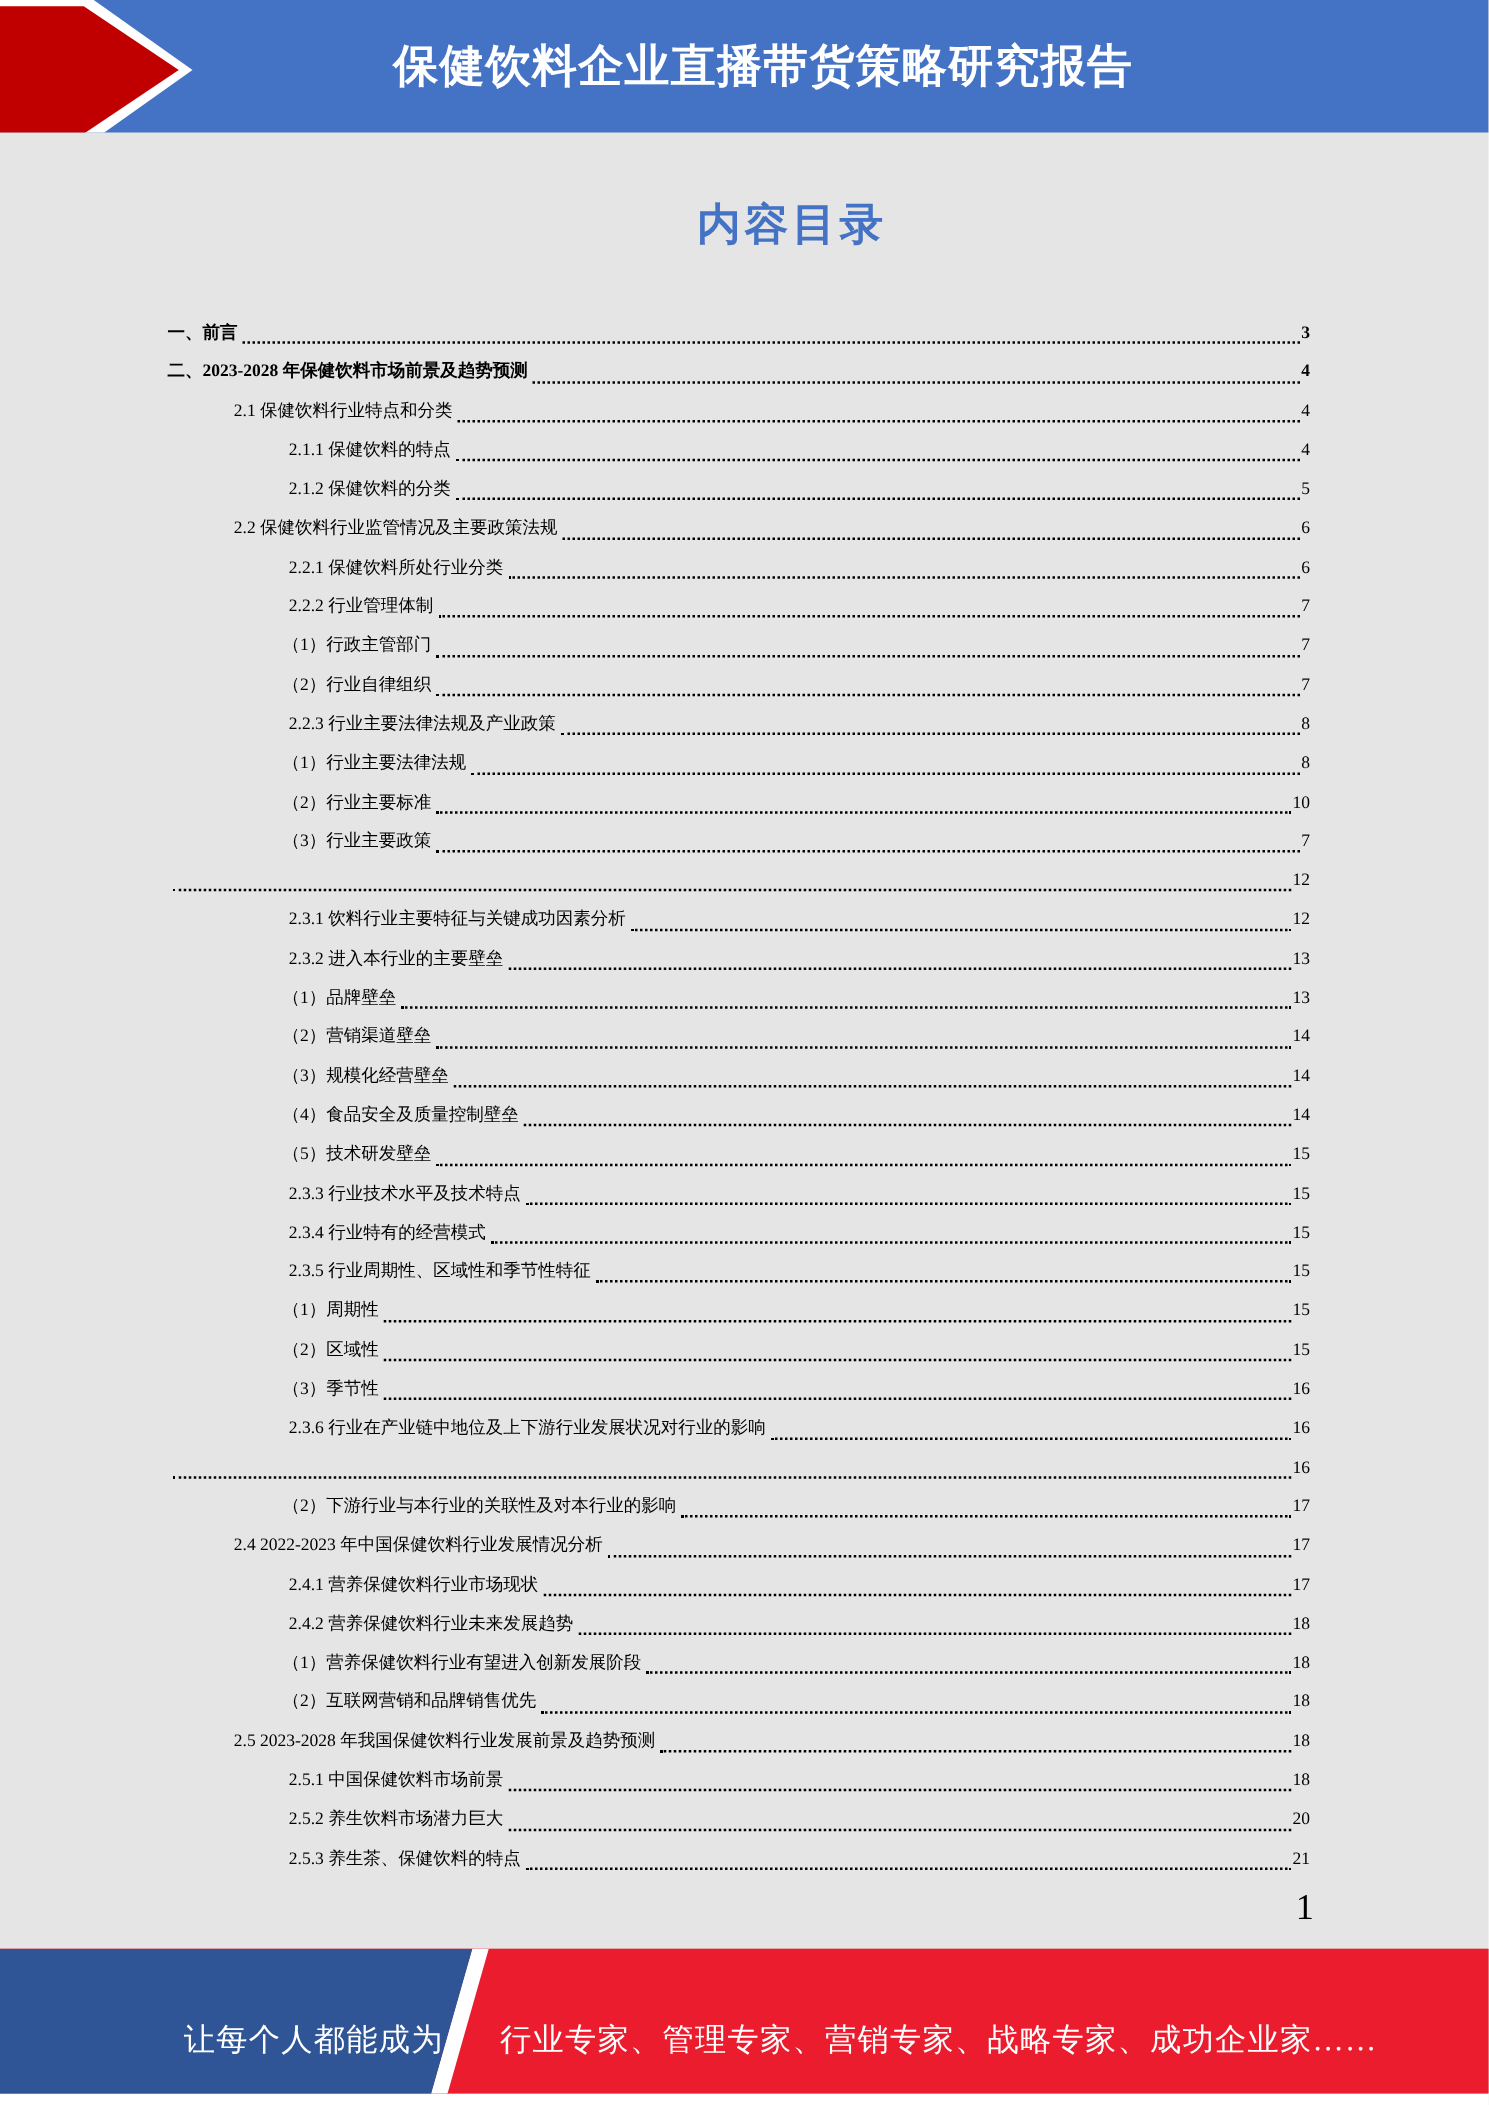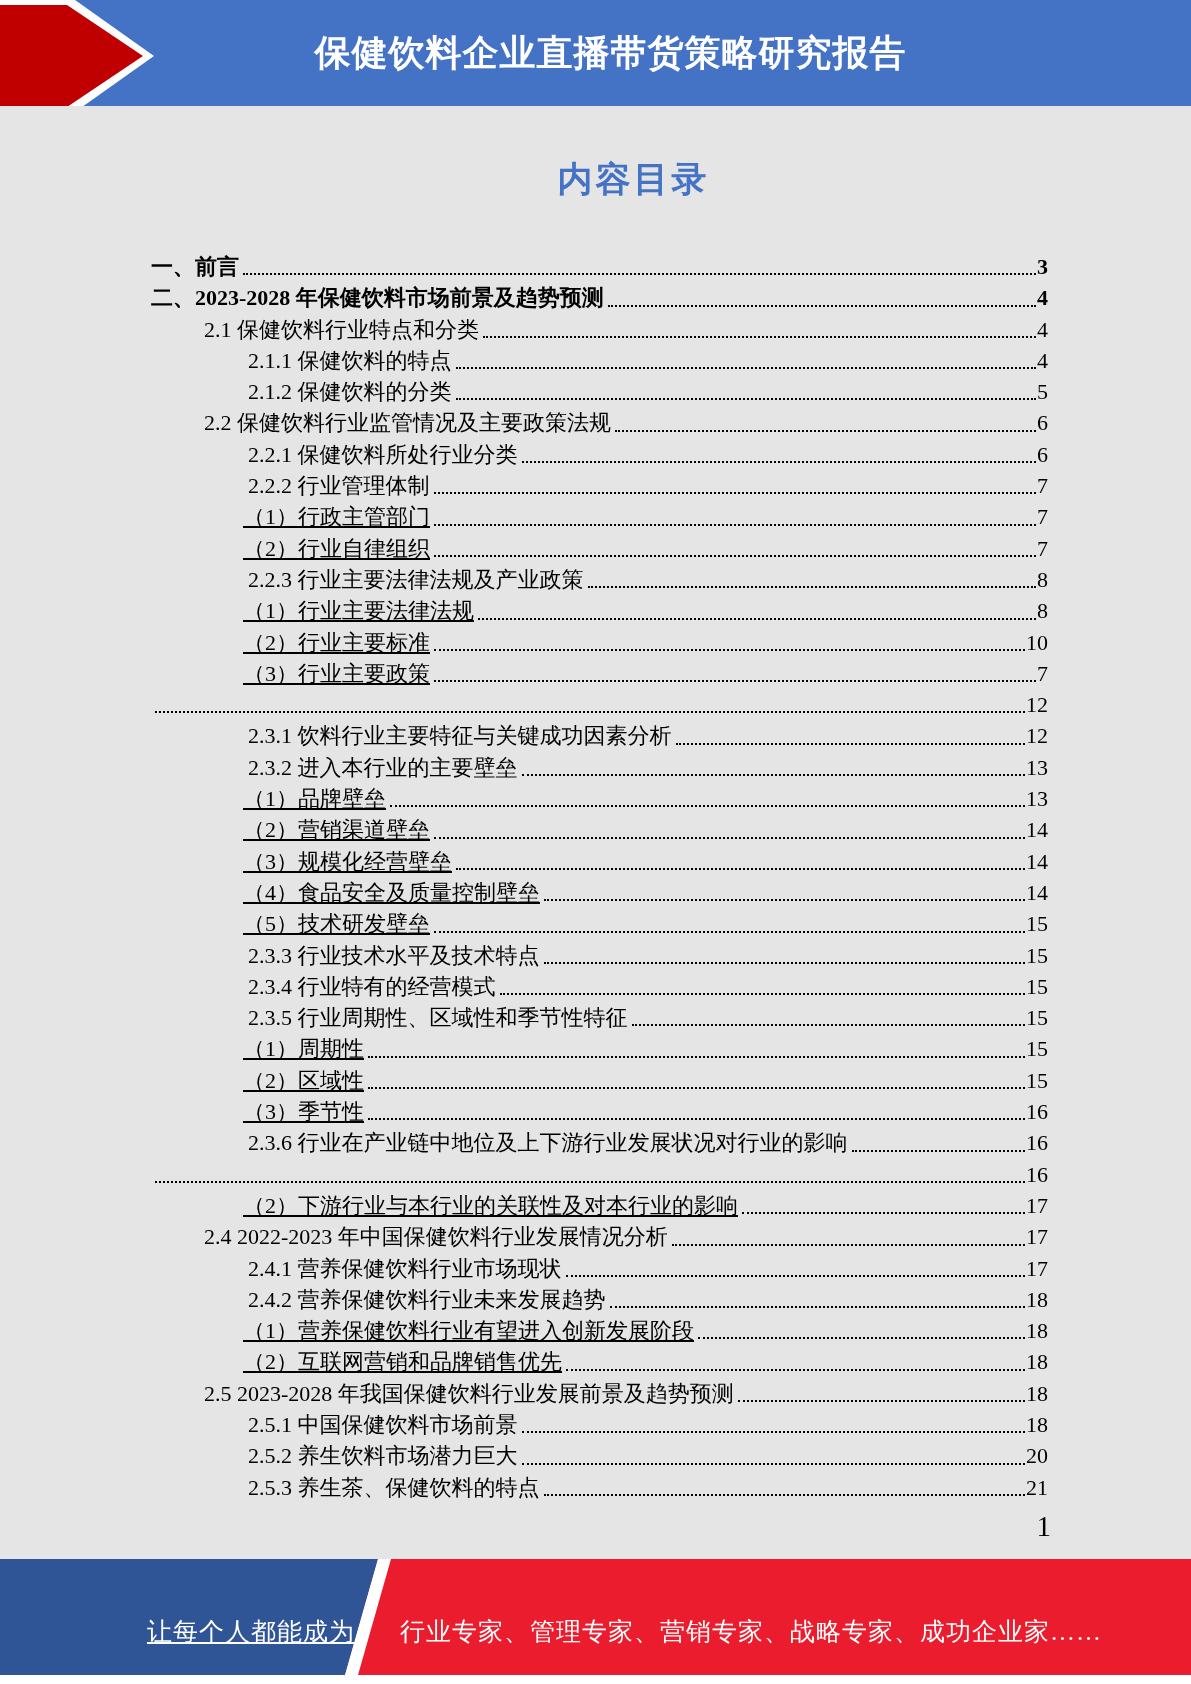--- a/index.html
+++ b/index.html
@@ -33,31 +33,31 @@
     text-align:center;
     color:var(--toc_title_blue,#4472C4);
     font-size:35px; font-weight:700; letter-spacing:3px;
     line-height:44px;
     padding-left:38px;
   }
 
   
   .toc-wrap {
     position:absolute; top:251px; left:134px; right:143px;
-    font-size:22px; color:#000;margin-left:17px;
+    font-size:14px; color:#000;
   }
   .toc-row {
     display:flex; align-items:stretch;
     height:31.3px; line-height:31.3px;
     white-space:nowrap;
   }
   .toc-row.bold { font-weight:700; }
   .toc-row.lvl1 .toc-label { margin-left:53px; }
   .toc-row.lvl2 .toc-label { margin-left:97px; }
-  .toc-row.lvl3 .toc-label { margin-left:92px;text-decoration:underline; }
+  .toc-row.lvl3 .toc-label { margin-left:92px; }
   .toc-label { flex:0 0 auto; }
   .toc-dots {
     flex:1 1 auto;
     border-bottom:2px dotted #000;
     margin:0 1px 7px 4px;
   }
   .toc-page { flex:0 0 auto; text-align:right; }
 
   
   .page-number {
@@ -69,21 +69,20 @@
   .footer {
     position:absolute; left:0; bottom:0;
     width:1191px; height:116px;
     background:var(--footer_red,#EB1C2D);
   }
   .footer-svg { position:absolute; top:0; left:0; }
   .footer-left-text {
     position:absolute; top:56px; left:147px;
     color:#fff; font-size:25px; letter-spacing:1px;
     white-space:nowrap;
-    text-decoration:underline;
   }
   .footer-right-text {
     position:absolute; top:56px; left:400px;
     color:#fff; font-size:25px; letter-spacing:1px;
     white-space:nowrap;
   }
 </style>
 </head>
 <body>
 

